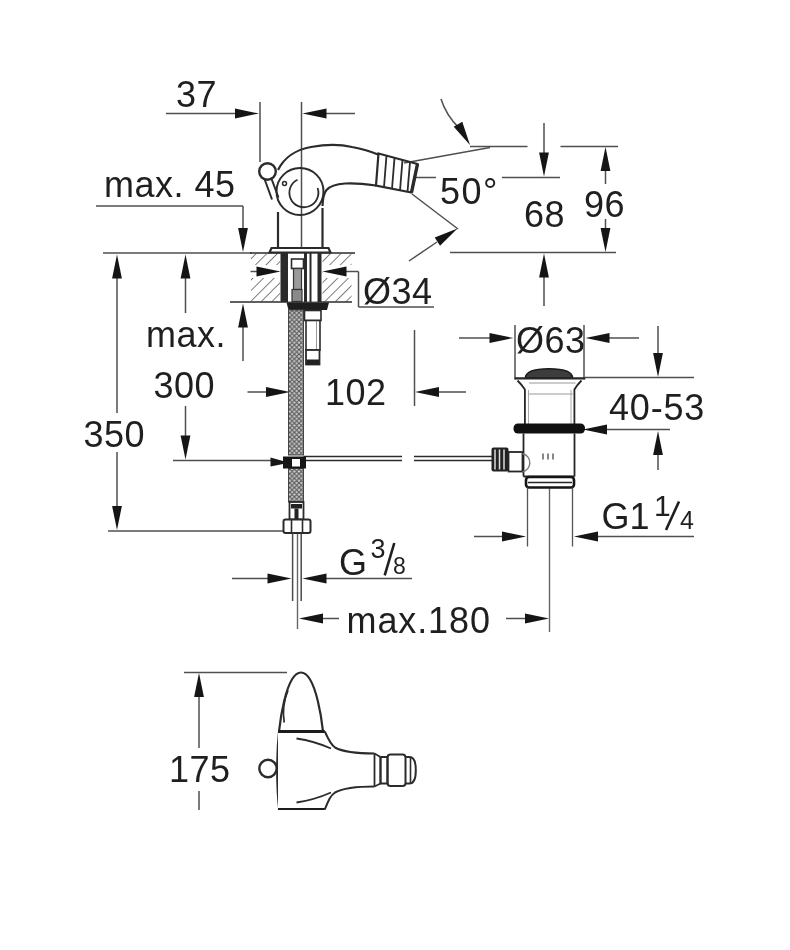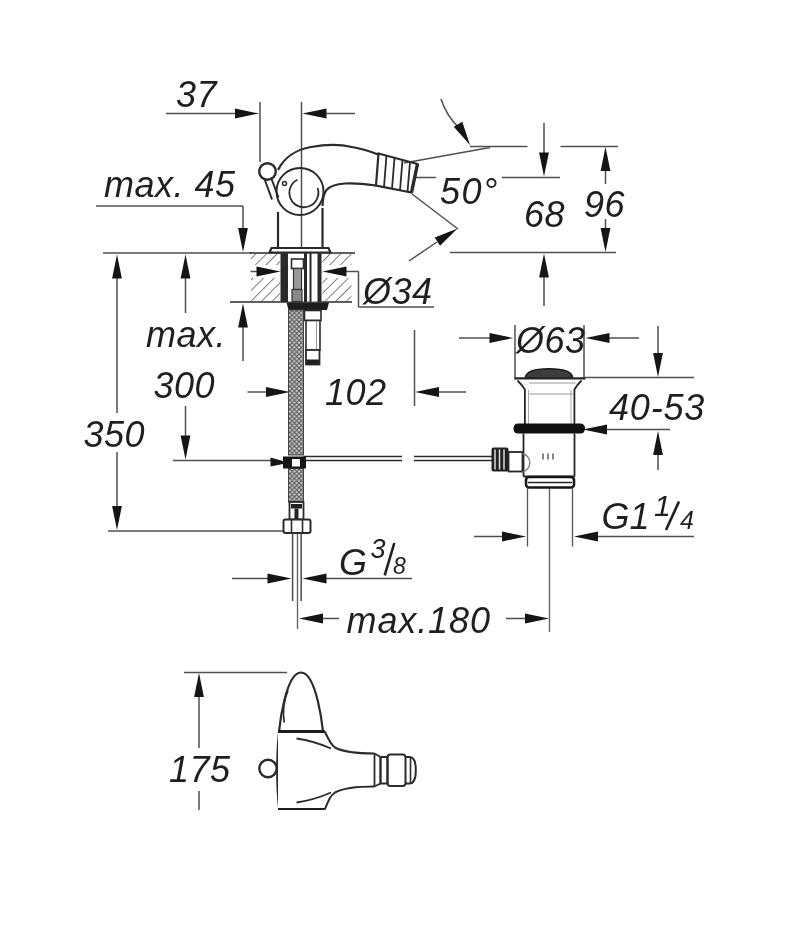--- a/index.html
+++ b/index.html
@@ -1,16 +1,16 @@
 <!DOCTYPE html>
 <html><head>
 <meta charset="utf-8">
 <style>
   html,body{margin:0;padding:0;background:#ffffff;}
-  #page{width:790px;height:810px;position:relative;background:#fca5a5;overflow:hidden;font-style:italic;}
+  #page{width:790px;height:810px;position:relative;background:#fca5a5;overflow:hidden;}
   svg{display:block;}
   text{font-family:"Liberation Sans",sans-serif;fill:#1f1f1f;}
 </style>
 </head>
 <body>
 <div id="page">
 <svg width="790" height="950" viewBox="0 0 790 950">
 <defs>
   <path id="ah" d="M0,0 L-24,-4.9 L-24,4.9 Z" fill="#151515"></path>
   <pattern id="hatch" width="7.5" height="7.5" patternUnits="userSpaceOnUse" patternTransform="rotate(45)">

